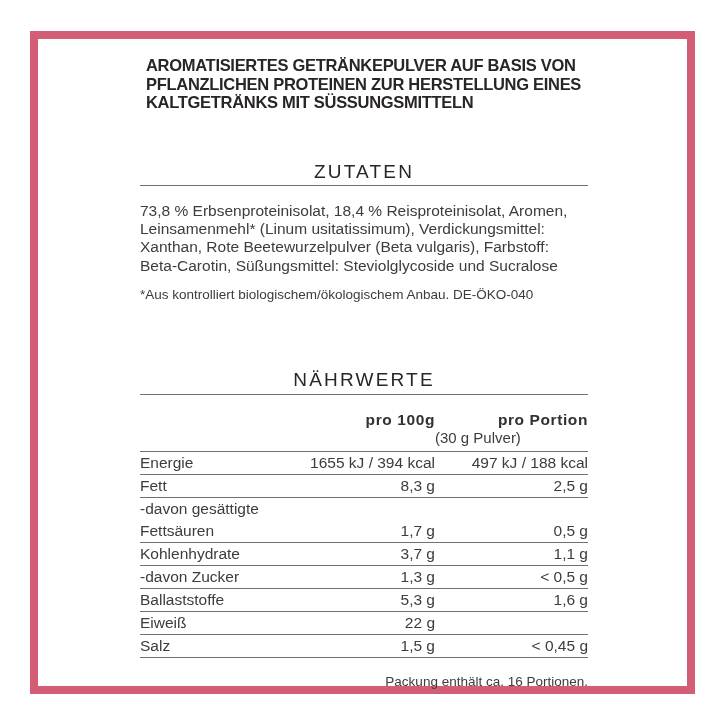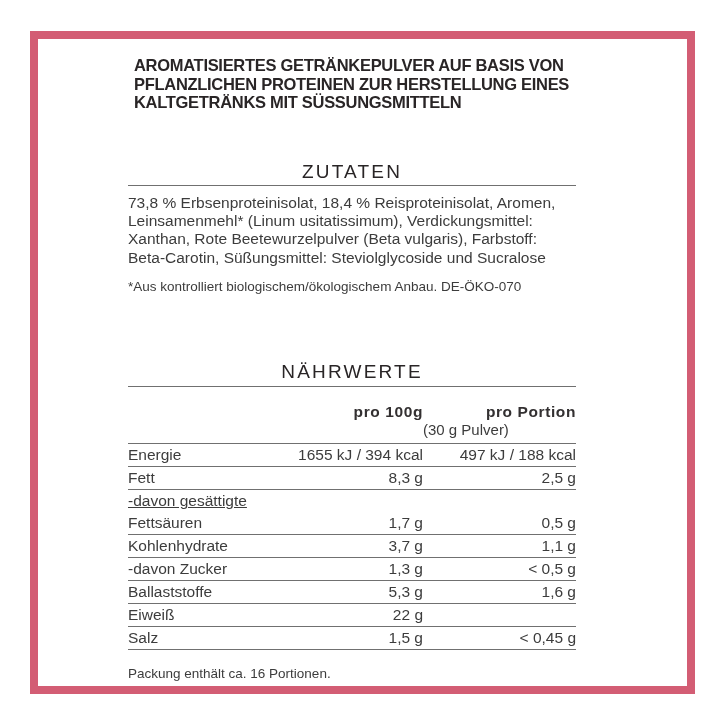--- a/index.html
+++ b/index.html
@@ -21,21 +21,21 @@
     position: absolute;
     left: 30px;
     top: 31px;
     right: 30px;
     bottom: 31px;
     border: 8px solid #d35d74;
     pointer-events: none;
   }
   .content {
     position: absolute;
-    left: 128px;
+    left: 140px;
     top: 0;
     width: 448px;
     color: #3c3c3c;
   }
   .product-title {
     margin: 56px 0 0 6px;
     font-size: 16.5px;
     line-height: 18.5px;
     font-weight: 700;
     letter-spacing: -0.3px;
@@ -56,21 +56,21 @@
 
   .rule {
     border: none;
     border-top: 1.5px solid #707070;
     margin: 2px 0 0 0;
   }
   .rule-zutaten { margin-top: 2px; }
   .rule-nw { margin-top: 3px; }
 
   .ingredients-text {
-    margin: 8px 0 0 0;
+    margin: 16px 0 0 0;
     font-size: 15.5px;
     line-height: 18.4px;
     color: #3c3c3c;
   }
   .footnote {
     margin: 12px 0 0 0;
     font-size: 13.5px;
     line-height: 16px;
     color: #3c3c3c;
   }
@@ -100,49 +100,50 @@
 
   .nrow {
     display: grid;
     grid-template-columns: 145px 150px 153px;
     align-items: center;
     height: 22px;
     border-bottom: 1.4px solid #707070;
     font-size: 15.5px;
     color: #3c3c3c;
   }
-  .nrow.no-divider { border-bottom: none; text-decoration: underline; }
+  .nrow.no-divider { border-bottom: none; }
   .nrow .c1, .nrow .c2 { text-align: right; }
 
   .portions-note {
     margin: 16px 0 0 0;
     font-size: 13.5px;
     line-height: 16px;
     color: #3c3c3c;
+    text-align: right;
   }
 </style>
 </head>
 <body>
 
 <div class="page">
   <div class="frame"></div>
 
   <div class="content">
 
     <div class="product-title">
       <div class="tline">AROMATISIERTES GETRÄNKEPULVER AUF BASIS VON</div>
       <div class="tline">PFLANZLICHEN PROTEINEN ZUR HERSTELLUNG EINES</div>
       <div class="tline">KALTGETRÄNKS MIT SÜSSUNGSMITTELN</div>
     </div>
 
     <div class="section-heading">ZUTATEN</div>
     <hr class="rule rule-zutaten">
 
     <p class="ingredients-text">73,8 % Erbsenproteinisolat, 18,4 % Reisproteinisolat, Aromen, Leinsamenmehl* (Linum usitatissimum), Verdickungsmittel: Xanthan, Rote Beetewurzelpulver (Beta vulgaris), Farbstoff: Beta-Carotin, Süßungsmittel: Steviolglycoside und Sucralose</p>
-    <p class="footnote">*Aus kontrolliert biologischem/ökologischem Anbau. DE-ÖKO-070</p>
+    <p class="footnote">*Aus kontrolliert biologischem/ökologischem Anbau. DE-ÖKO-040</p>
 
     <div class="section-heading heading-nw">NÄHRWERTE</div>
     <hr class="rule rule-nw">
 
     <div class="thead">
       <span class="c0"></span>
       <span class="c1">pro 100g</span>
       <span class="c2">pro Portion</span>
     </div>
     <div class="thead-sub">

